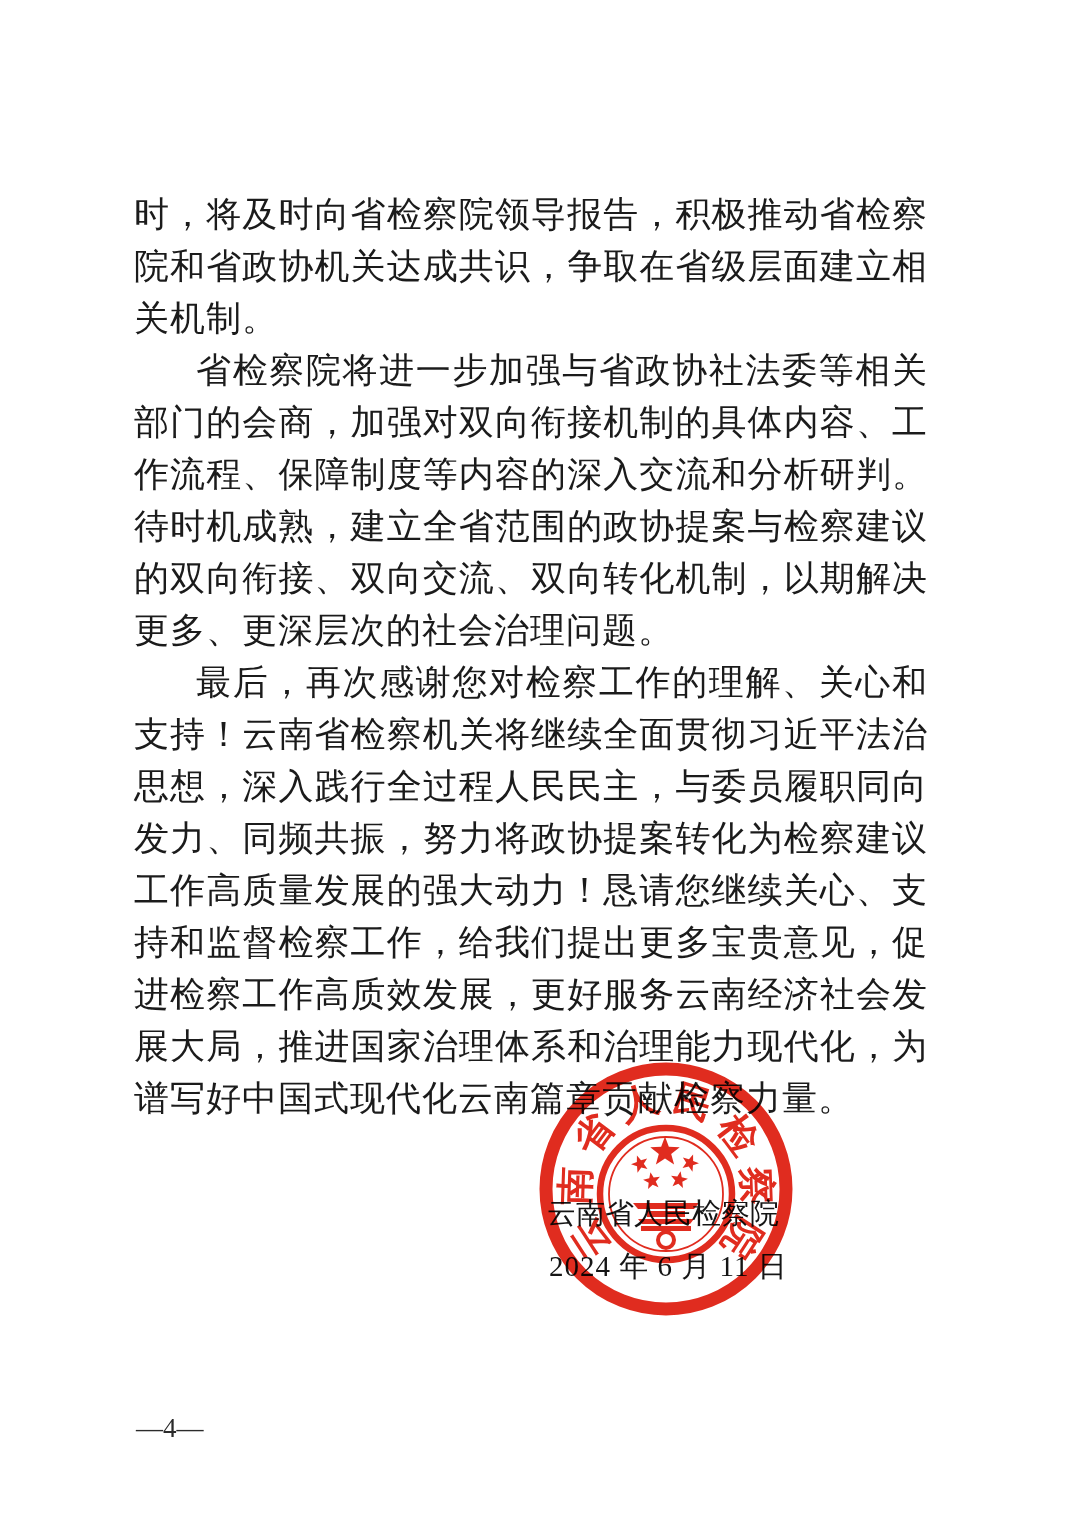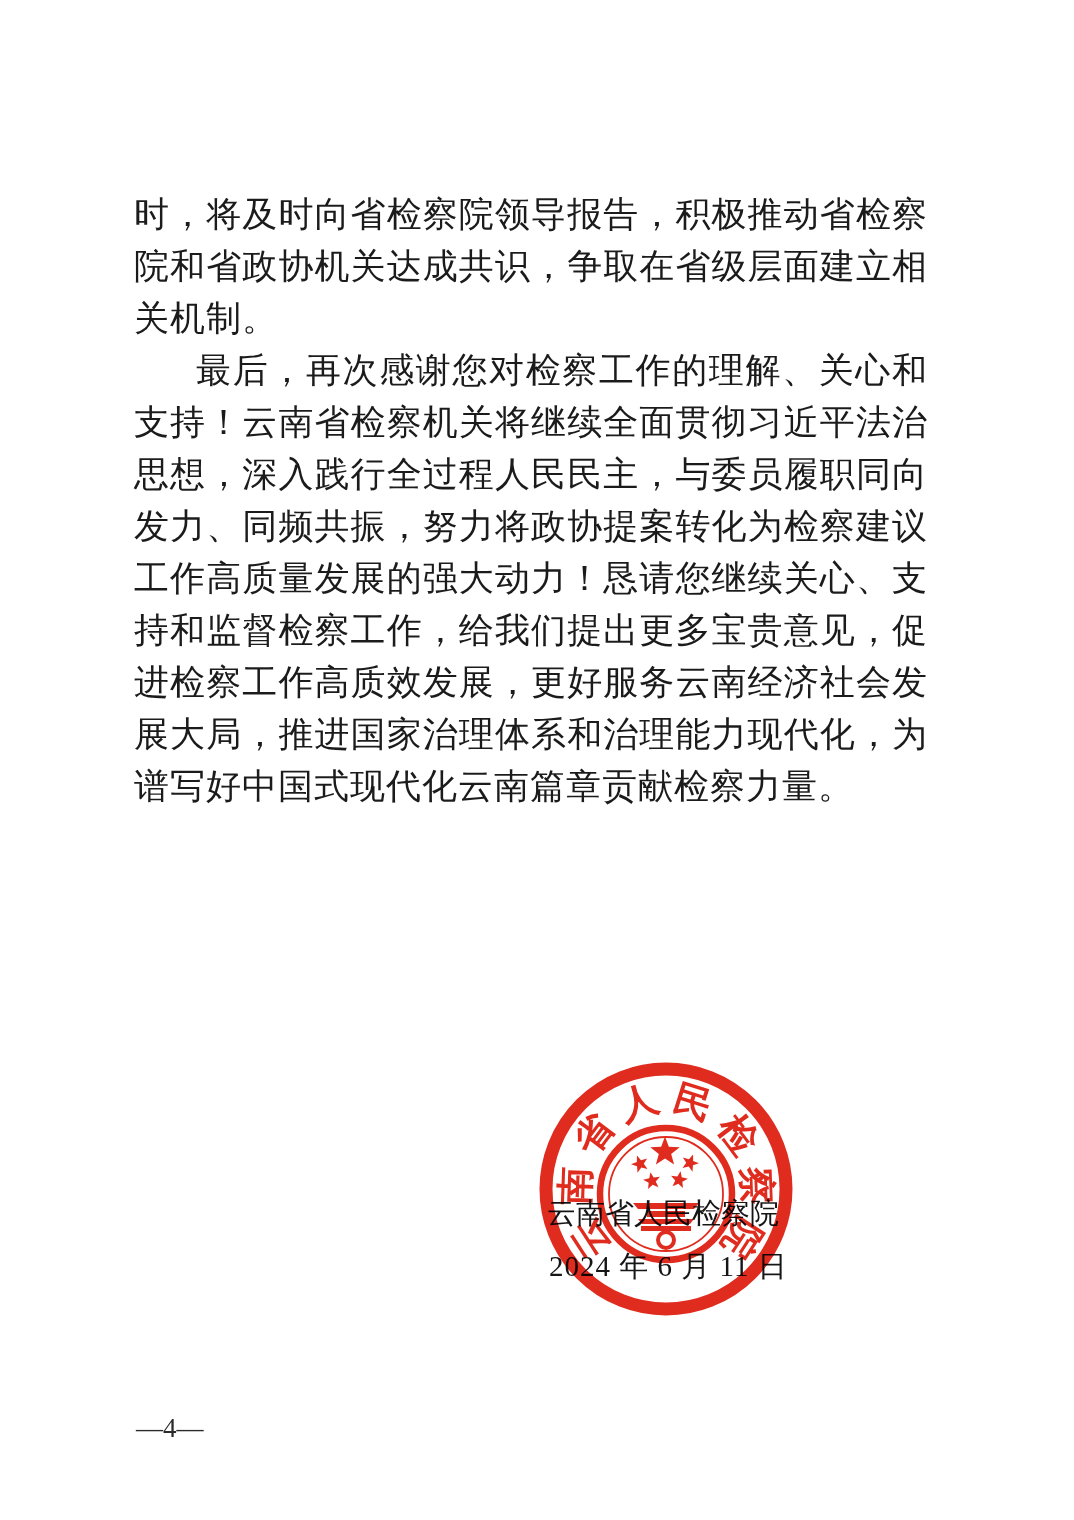--- a/index.html
+++ b/index.html
@@ -68,20 +68,21 @@
     white-space: nowrap;
   }
 </style>
 </head>
 <body>
 
 <div class="page">
 
   <div class="doc-text">
     <p>时，将及时向省检察院领导报告，积极推动省检察院和省政协机关达成共识，争取在省级层面建立相关机制。</p>
+    <p class="indent">省检察院将进一步加强与省政协社法委等相关部门的会商，加强对双向衔接机制的具体内容、工作流程、保障制度等内容的深入交流和分析研判。待时机成熟，建立全省范围的政协提案与检察建议的双向衔接、双向交流、双向转化机制，以期解决更多、更深层次的社会治理问题。</p>
     <p class="indent">最后，再次感谢您对检察工作的理解、关心和支持！云南省检察机关将继续全面贯彻习近平法治思想，深入践行全过程人民民主，与委员履职同向发力、同频共振，努力将政协提案转化为检察建议工作高质量发展的强大动力！恳请您继续关心、支持和监督检察工作，给我们提出更多宝贵意见，促进检察工作高质效发展，更好服务云南经济社会发展大局，推进国家治理体系和治理能力现代化，为谱写好中国式现代化云南篇章贡献检察力量。</p>
   </div>
 
   <div class="signature-org">云南省人民检察院</div>
   <div class="signature-date">2024 年 6 月 11 日</div>
 
   <div class="seal">
     <svg viewBox="0 0 258 258" xmlns="http://www.w3.org/2000/svg">
       <defs>
         <path id="star" d="M0,-10 L2.47,-3.4 L9.51,-3.09 L3.99,1.3 L5.88,8.09 L0,4.2 L-5.88,8.09 L-3.99,1.3 L-9.51,-3.09 L-2.47,-3.4 Z"></path>

